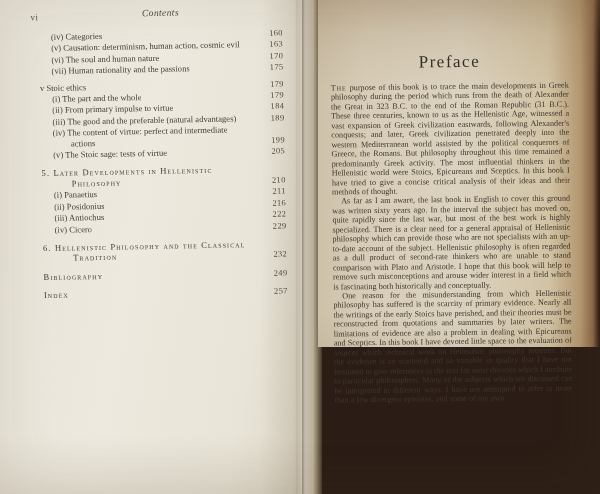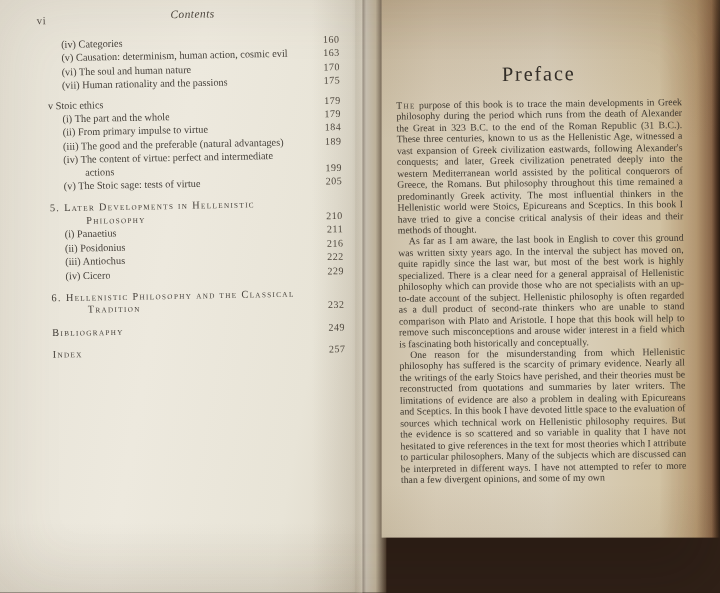--- a/index.html
+++ b/index.html
@@ -52,21 +52,21 @@
     position:absolute;left:296px;top:0;width:26px;height:494px;
     background:linear-gradient(to right,
       rgba(120,105,80,0.10) 0%,
       rgba(225,218,202,0.85) 35%,
       rgba(205,193,168,0.9) 65%,
       rgba(150,128,98,0.25) 100%);
   }
 
   
   .page-right{
-    position:absolute;left:318px;top:0;width:282px;height:448px;
+    position:absolute;left:318px;top:0;width:282px;height:347px;
     background:linear-gradient(to right,
       #cdc1a9 0%, #d7ccb7 16%, #dbd2bf 50%, #d2c3a4 82%,
       #b69a74 93%, #8a674a 97.5%, #4a3222 99%, #241710 100%);
   }
   .page-right::before{ 
     content:"";position:absolute;inset:0;pointer-events:none;
     background:linear-gradient(to bottom,
       rgba(141,109,71,0.30) 0%, rgba(141,109,71,0.12) 10%,
       rgba(141,109,71,0.0) 26%, rgba(141,109,71,0.0) 90%,
       rgba(120,95,60,0.08) 100%);

